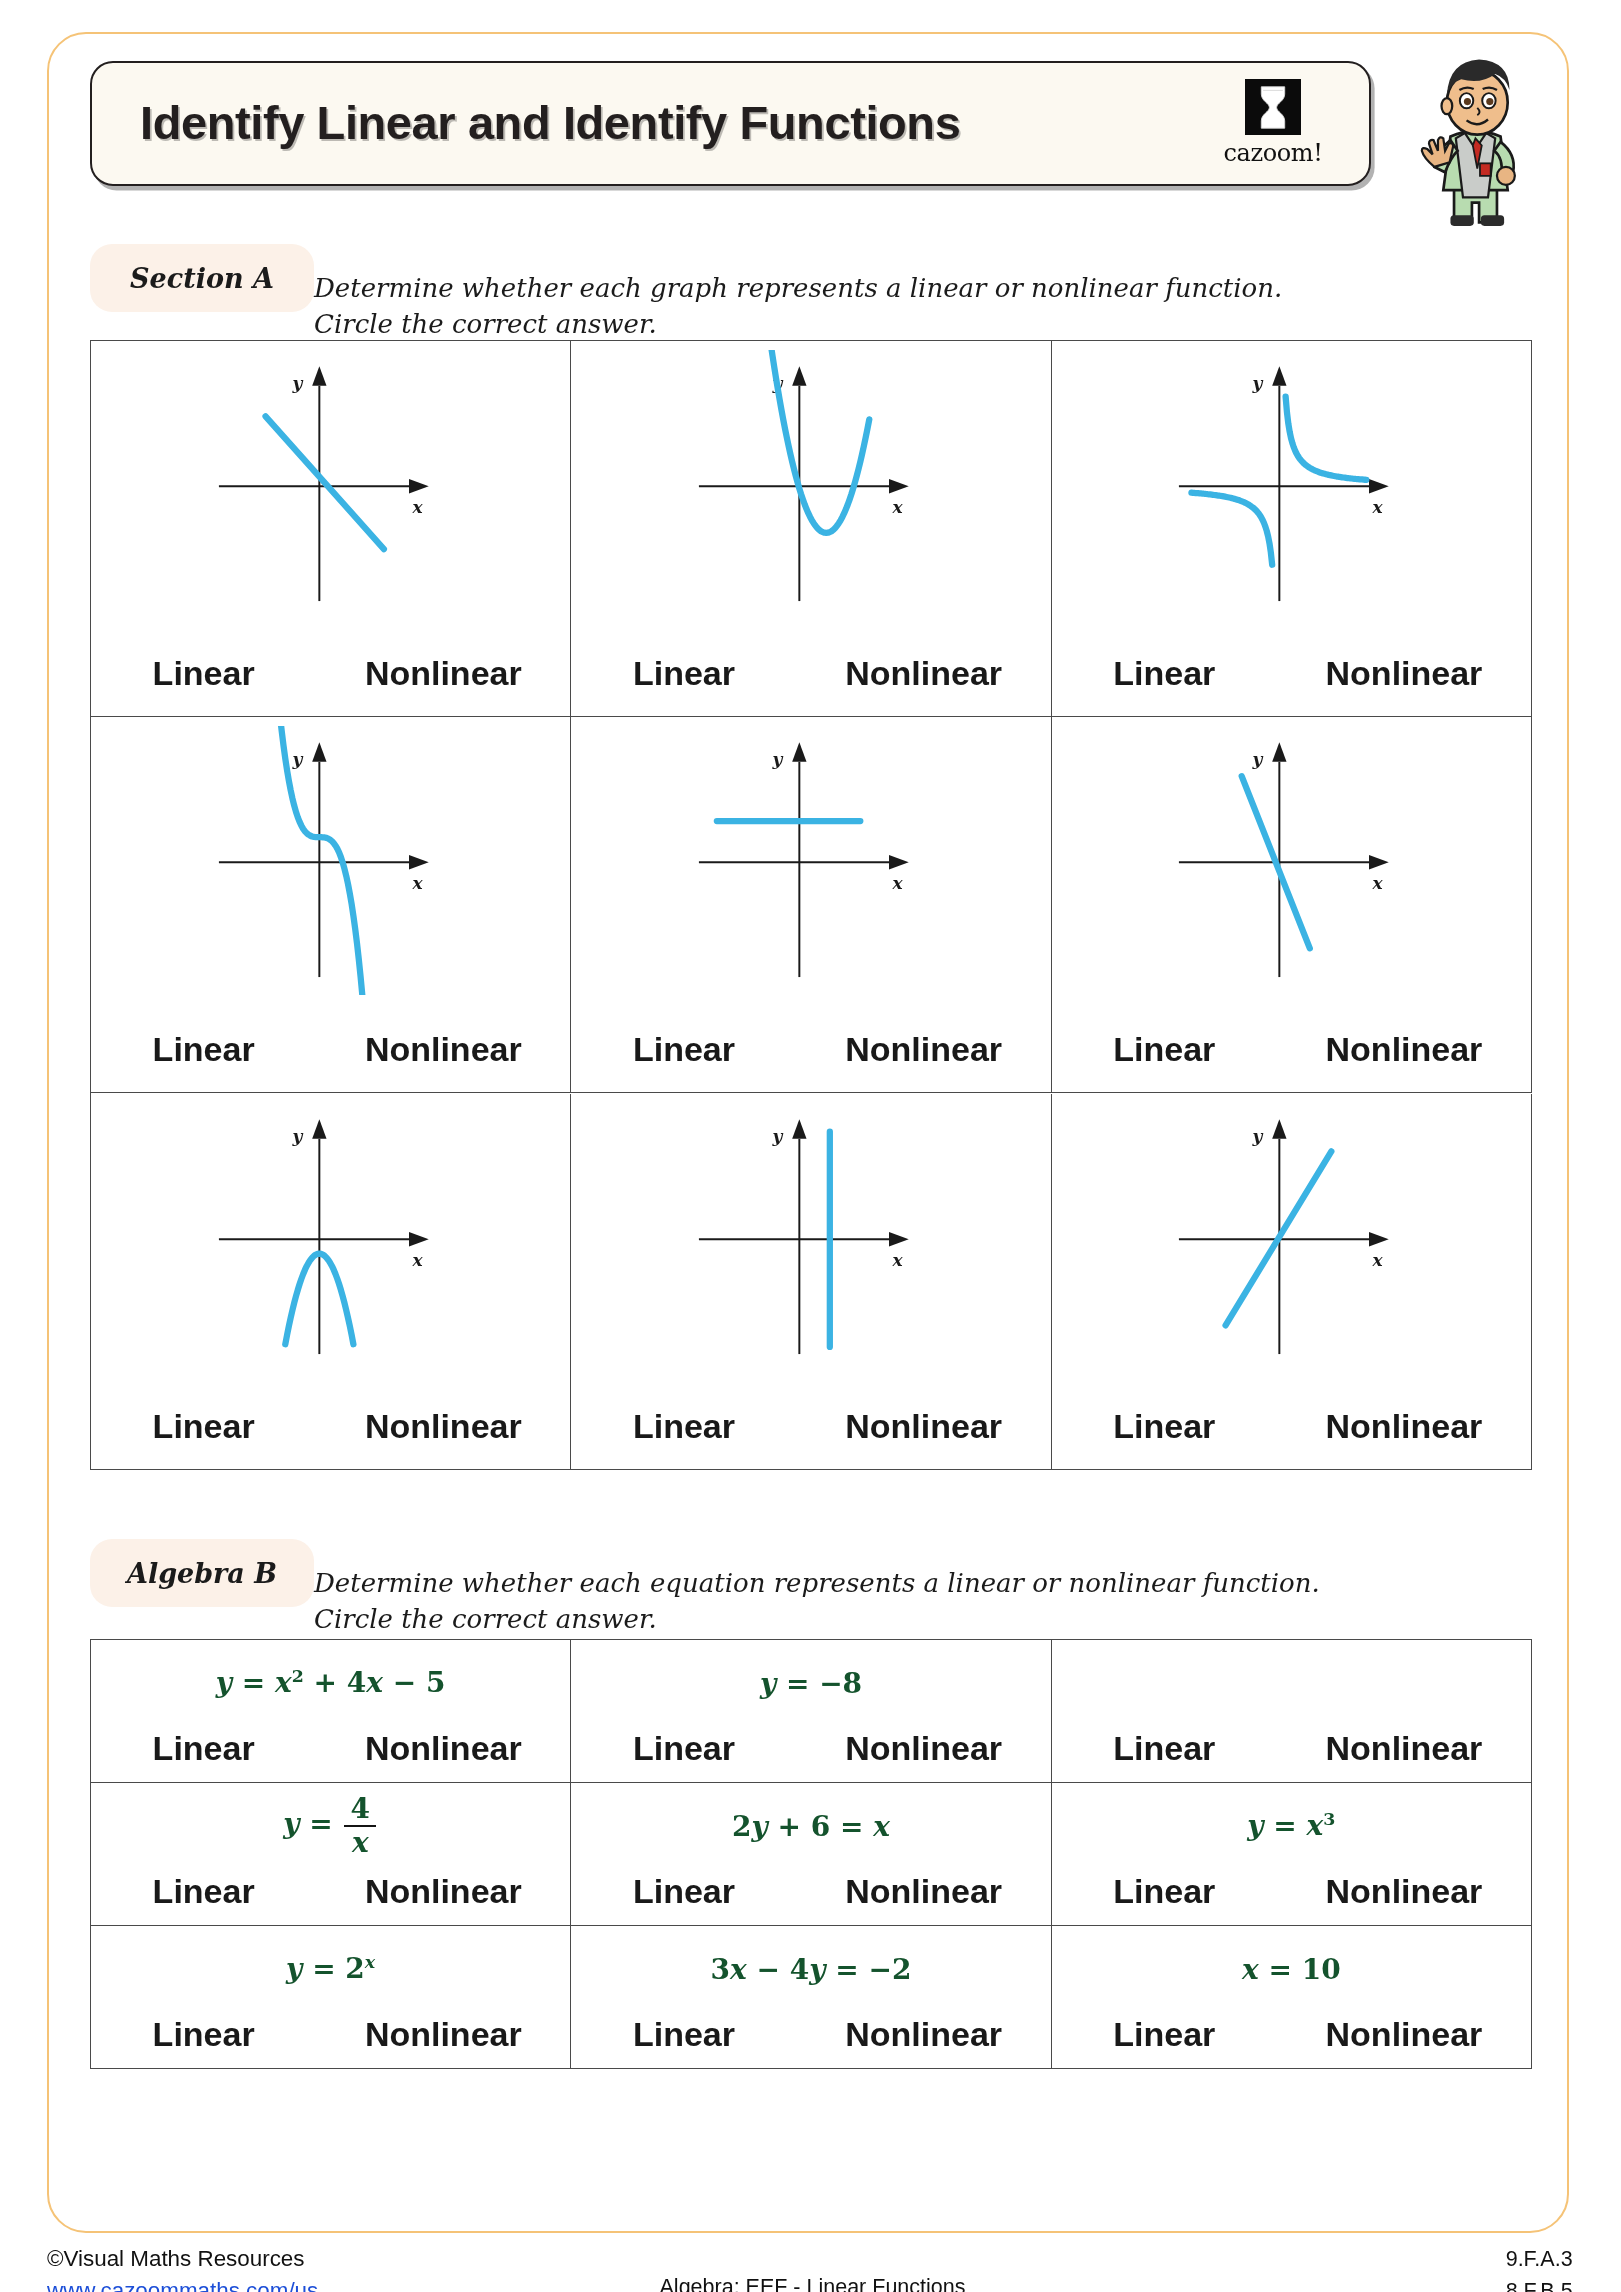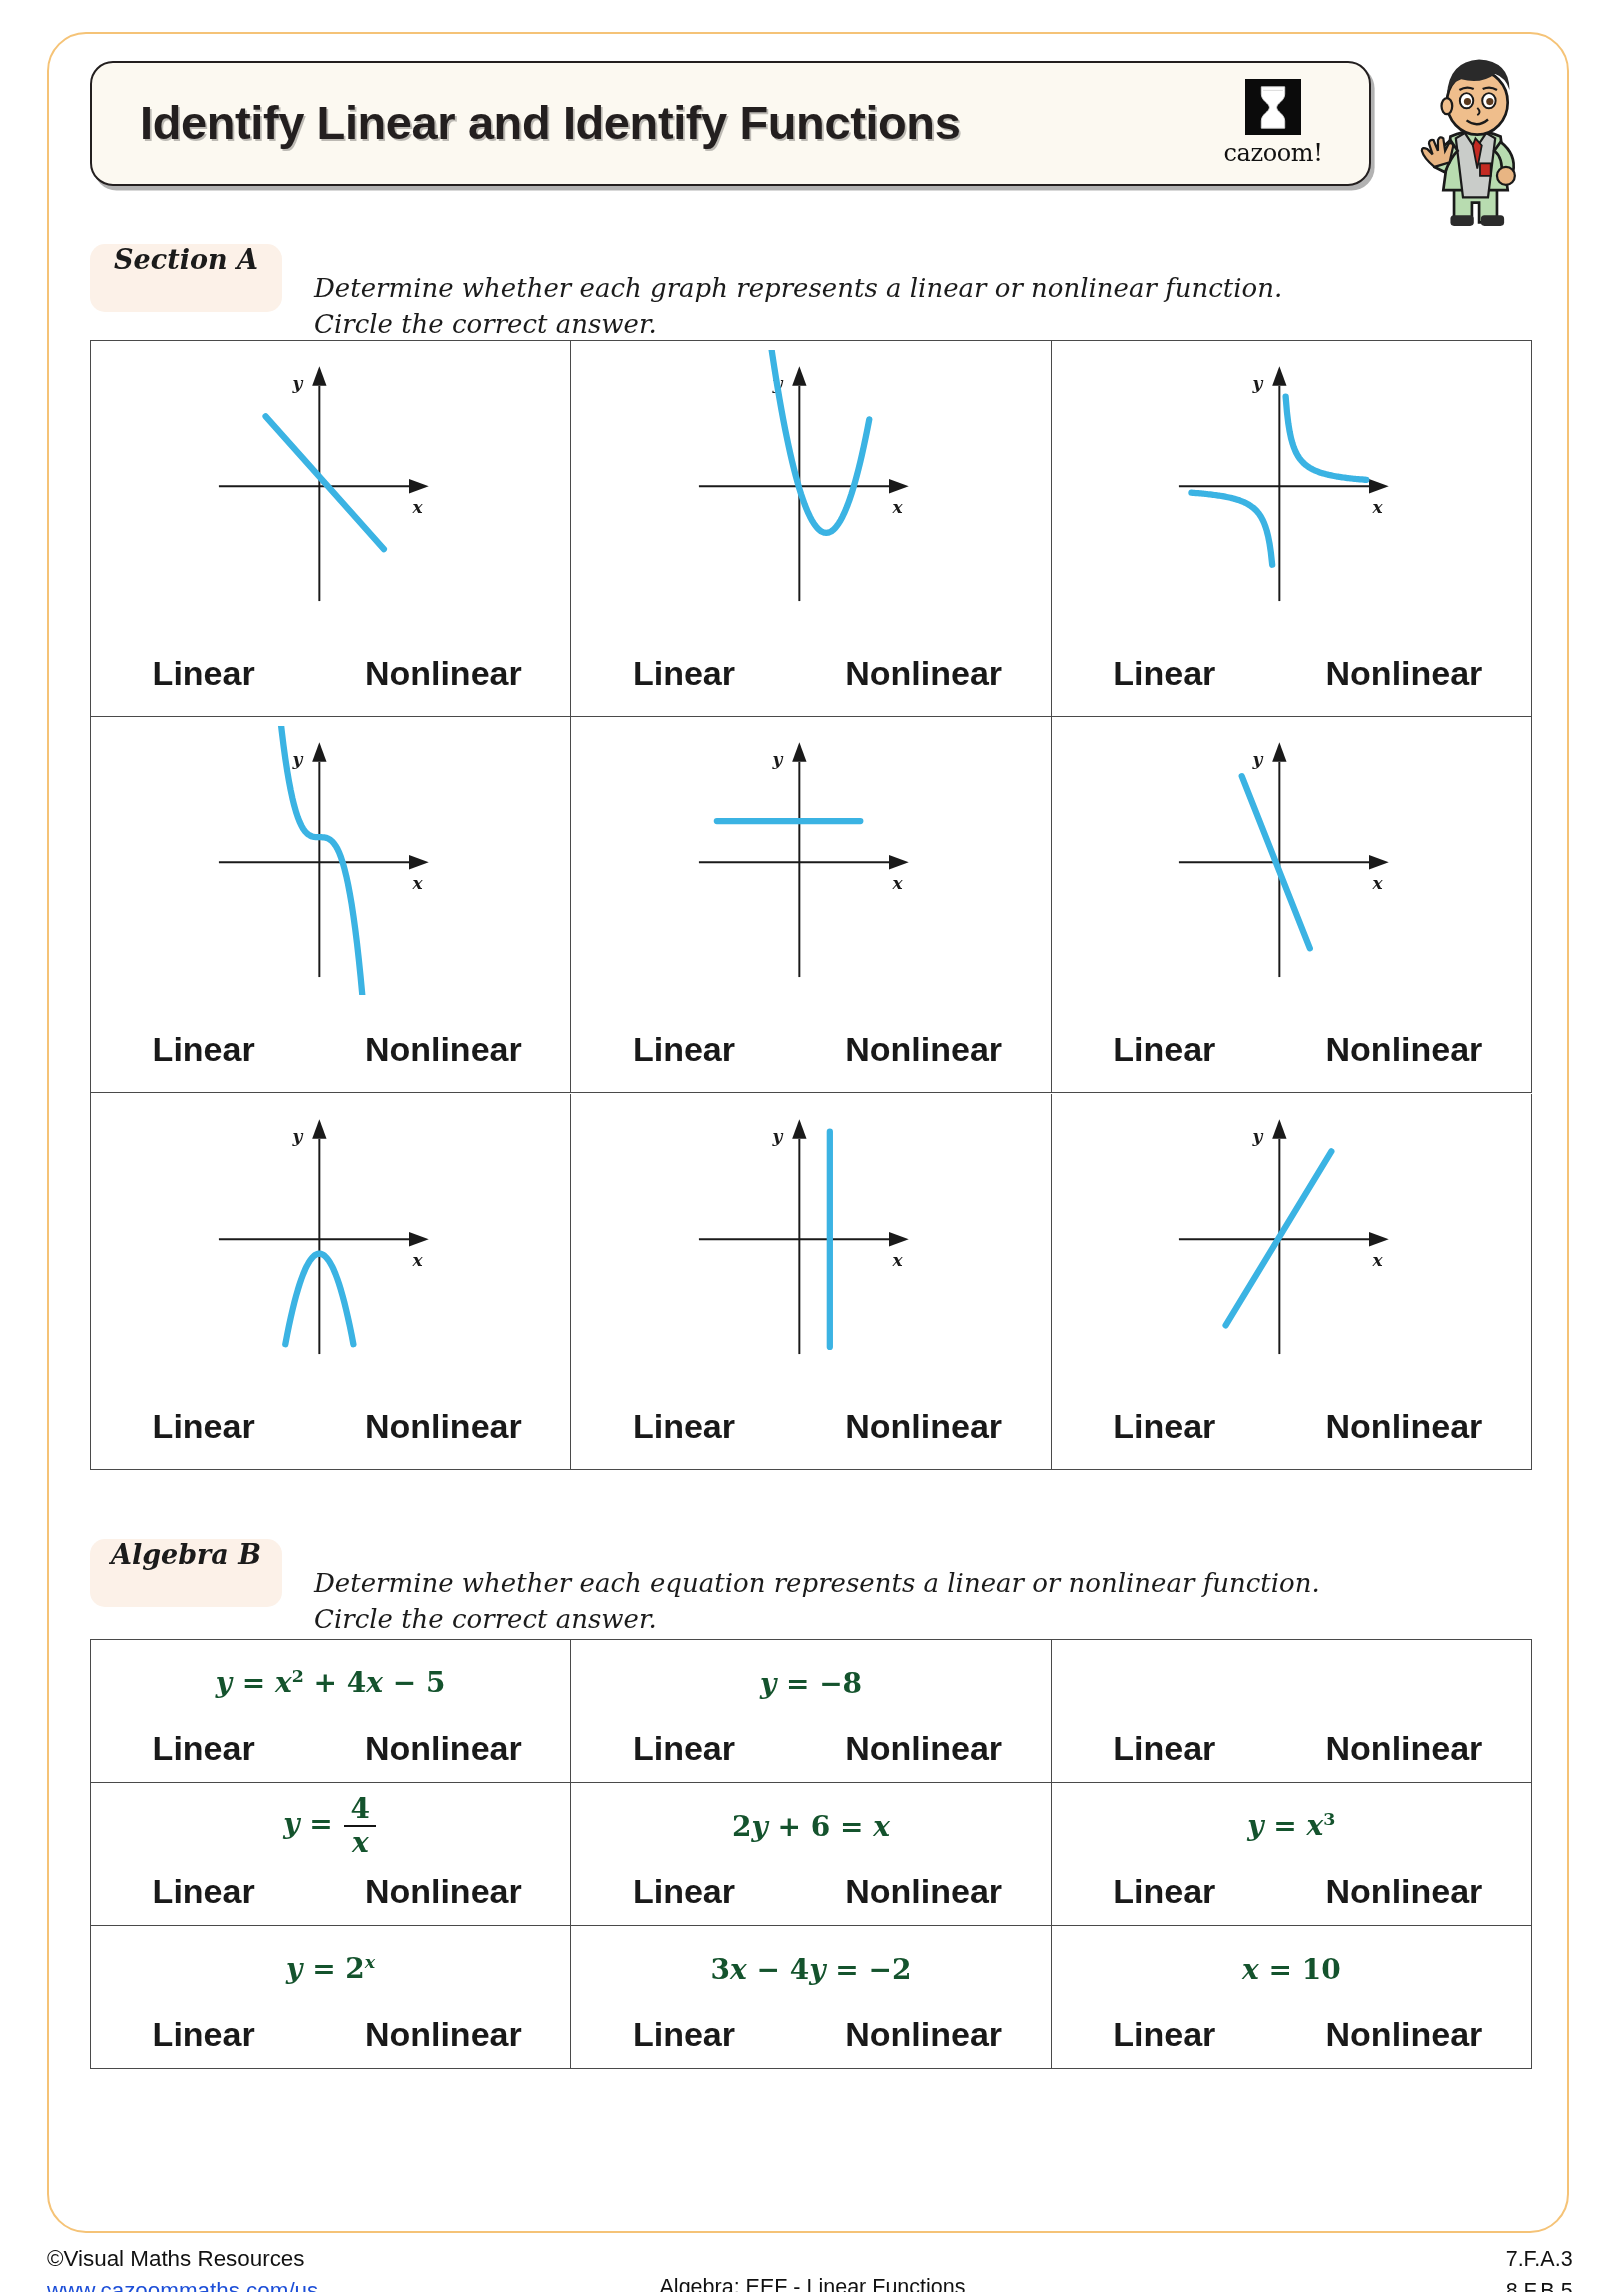--- a/index.html
+++ b/index.html
@@ -96,25 +96,26 @@
 
   
   .section-head {
     position: absolute;
     height: 68px;
   }
   .section-pill {
     position: absolute;
     left: 0;
     top: 0;
-    width: 192px;
+    width: 224px;
     height: 68px;
     background: #FCF1E8;
-    border-radius: 15px;
+    border-radius: 22px;
     display: flex;
+    align-items: center;
     justify-content: center;
   }
   .section-pill-label {
     font-family: "DejaVu Serif", serif;
     font-style: italic;
     font-weight: bold;
     font-size: 27px;
     color: #1b1b1b;
   }
   .section-instr {
@@ -569,17 +570,17 @@
     </div>
   </div>
 
 <div class="footer">
   <div class="footer-left">
     <div>©Visual Maths Resources</div>
     <a class="footer-link" href="#">www.cazoommaths.com/us</a>
   </div>
   <div class="footer-center">Algebra: EEF - Linear Functions</div>
   <div class="footer-right">
-    <div>7.F.A.3</div>
+    <div>9.F.A.3</div>
     <div>8.F.B.5</div>
   </div>
 </div>
 
 
 </body></html>

